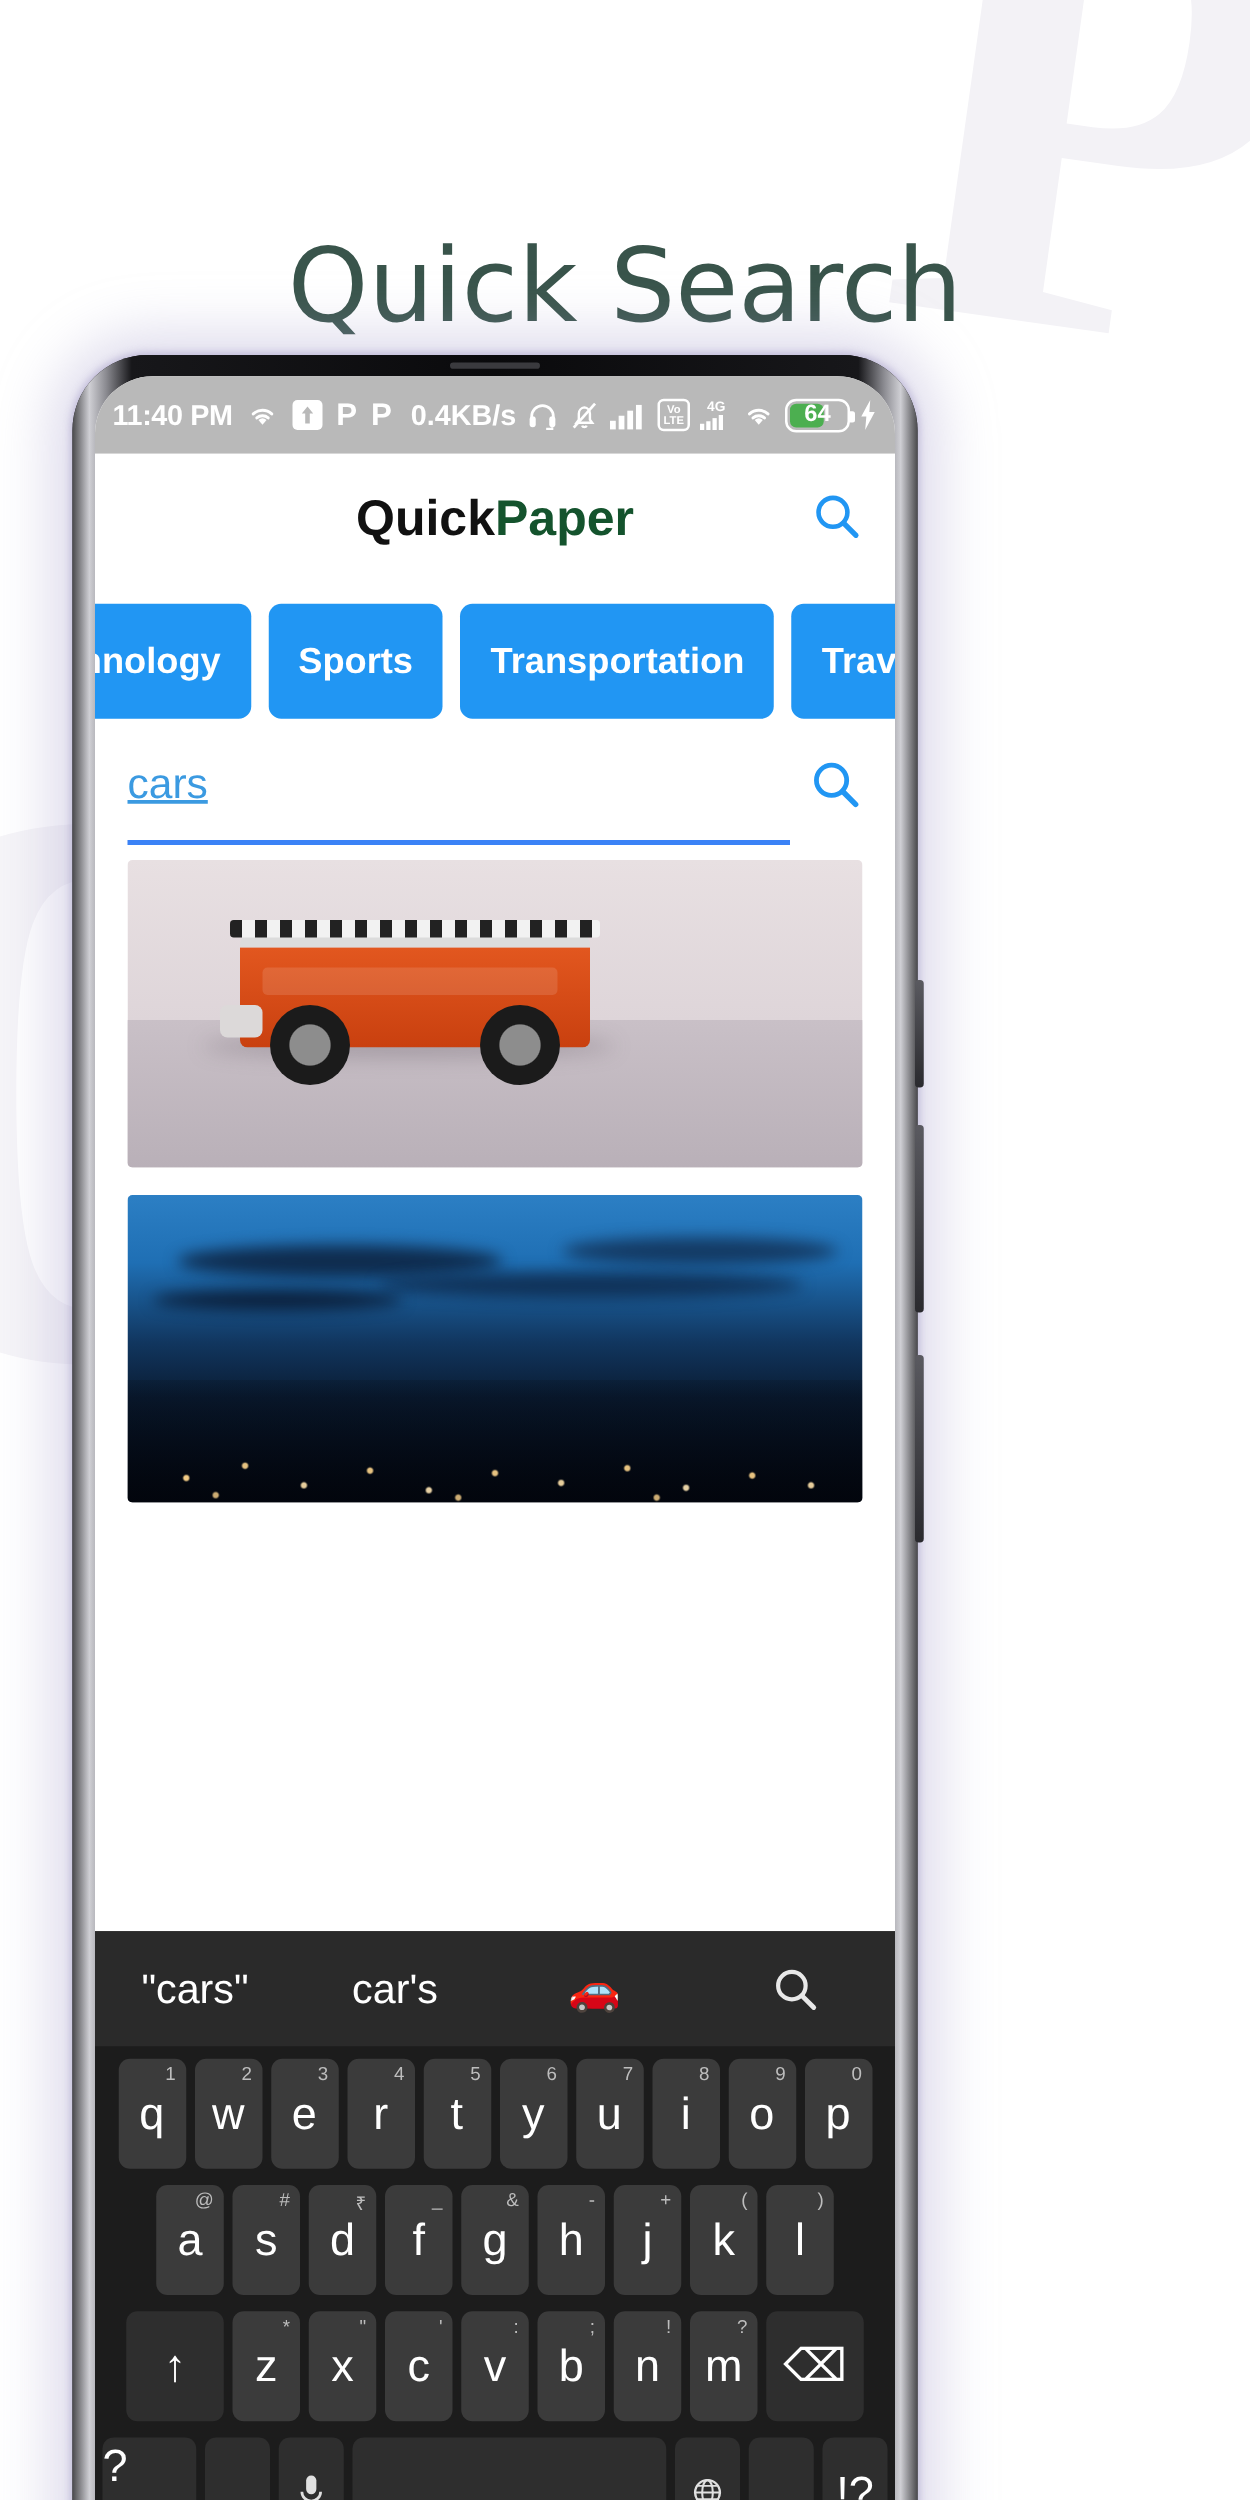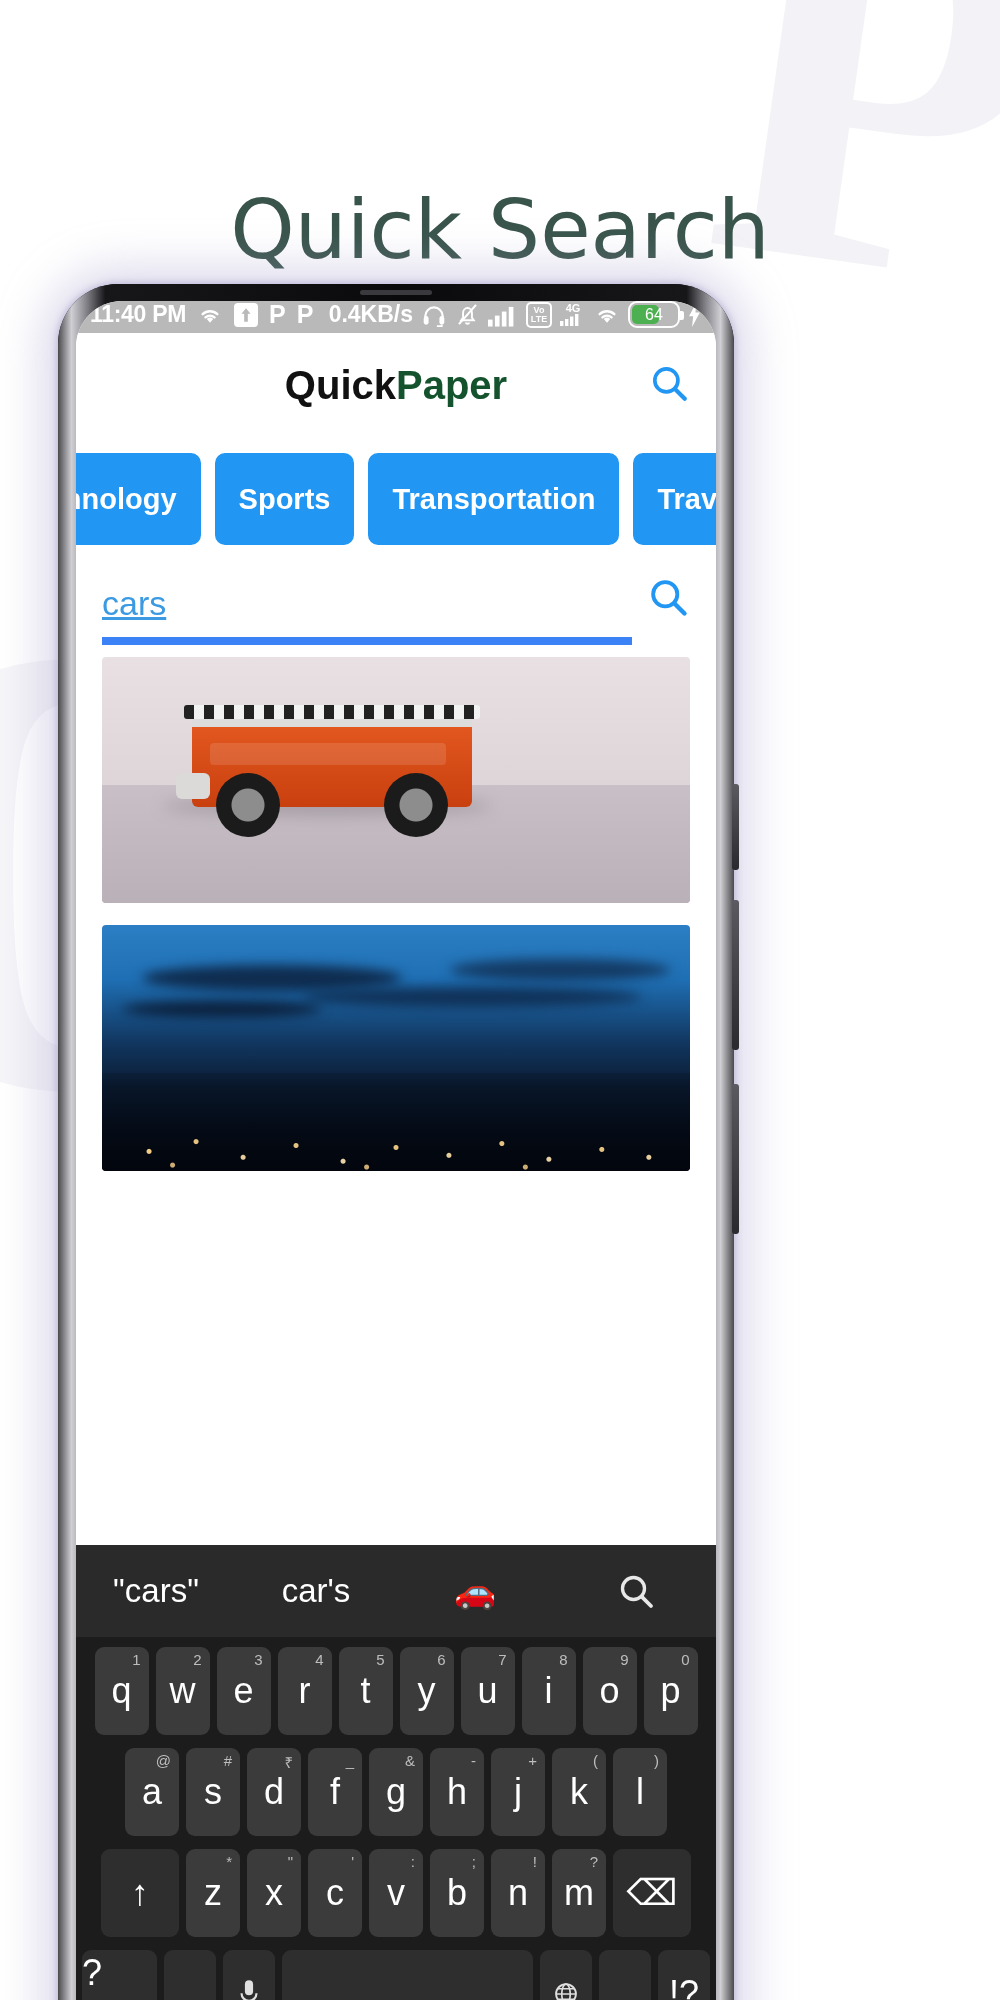--- a/index.html
+++ b/index.html
@@ -46,44 +46,44 @@
   .sb1 { top:500px; height:86px; }
   .sb2 { top:616px; height:150px; }
   .sb3 { top:800px; height:150px; }
 
   
   .speaker { position:absolute; left:50%; top:6px; transform:translateX(-50%);
              width:72px; height:5px; border-radius:3px; background:#3a3a3e; }
 
   
   .statusbar {
-    height:32px; background:#b9b9b9; color:#fff;
-    display:flex; align-items:flex-start; padding:0 14px; gap:0;
+    height:62px; background:#b9b9b9; color:#fff;
+    display:flex; align-items:center; padding:0 14px; gap:0;
     font-size:23px; font-weight:700; font-family:"Liberation Sans", sans-serif;
   }
   .sb-left { display:flex; align-items:center; gap:11px; }
   .sb-right { display:flex; align-items:center; gap:8px; margin-left:auto; }
   .sb-time { letter-spacing:-0.3px; }
   .ic { display:inline-flex; align-items:center; justify-content:center; }
   .ic svg { display:block; }
   .p-badge { font-size:25px; font-weight:800; line-height:1; }
   .updn { width:24px; height:24px; background:#fff; border-radius:4px;
           display:inline-flex; align-items:center; justify-content:center; }
   .volte { width:26px; height:26px; border:2px solid #fff; border-radius:5px;
            display:flex; flex-direction:column; align-items:center; justify-content:center;
            font-size:9px; line-height:9px; font-weight:700; }
   .g4 { font-size:11px; font-weight:700; line-height:10px; text-align:center; }
   .net-label { display:flex; flex-direction:column; align-items:center; }
   .battery { width:52px; height:27px; border:2.5px solid #fff; border-radius:9px;
              position:relative; display:flex; align-items:center; padding:2px; }
   .battery:after { content:""; position:absolute; right:-6px; top:8px; width:4px; height:9px;
                    background:#fff; border-radius:0 2px 2px 0; }
   .battery .fill { width:62%; height:100%; background:#4caf50; border-radius:5px; }
-  .battery .num { position:absolute; left:0; right:0; text-align:center; font-size:16px;
-                  font-weight:400; color:#fff; }
+  .battery .num { position:absolute; left:0; right:0; text-align:center; font-size:19px;
+                  font-weight:700; color:#fff; }
 
   
   .app-header {
     height:104px; background:#fff; display:flex; align-items:center; position:relative;
   }
   .brand { width:100%; text-align:center; font-size:40px; font-weight:700; }
   .brand .b1 { color:#111; }
   .brand .b2 { color:#14532d; }
   .hdr-search { position:absolute; right:26px; top:50%; transform:translateY(-50%); }
 
@@ -91,21 +91,21 @@
   .chips { display:flex; gap:14px; padding:0 0 0 0; height:124px; align-items:center;
            overflow:hidden; background:#fff; }
   .chip { background:#2196f3; color:#fff; border-radius:10px; height:92px;
           display:flex; align-items:center; justify-content:center;
           font-size:29px; font-weight:700; padding:0 24px; flex:0 0 auto;
           white-space:nowrap; }
   .chip.first { margin-left:-84px; }
 
   
   .searchrow { background:#fff; padding:14px 26px 0 26px; display:flex; align-items:flex-end; }
-  .searchfield { flex:1; border-bottom:8px solid #3b82f6; padding-bottom:14px; }
+  .searchfield { flex:1; border-bottom:4px solid #3b82f6; padding-bottom:25px; }
   .searchfield .val { font-size:34px; color:#3b9ae1; text-decoration:underline;
                       text-decoration-color:#3b9ae1; }
   .search-ic { margin-left:14px; margin-bottom:22px; }
 
   
   .results { background:#fff; padding:12px 26px 0 26px; }
   .card { height:246px; border-radius:4px; overflow:hidden; margin-bottom:22px; position:relative; }
 
   
   .bus-scene { position:absolute; inset:0;

